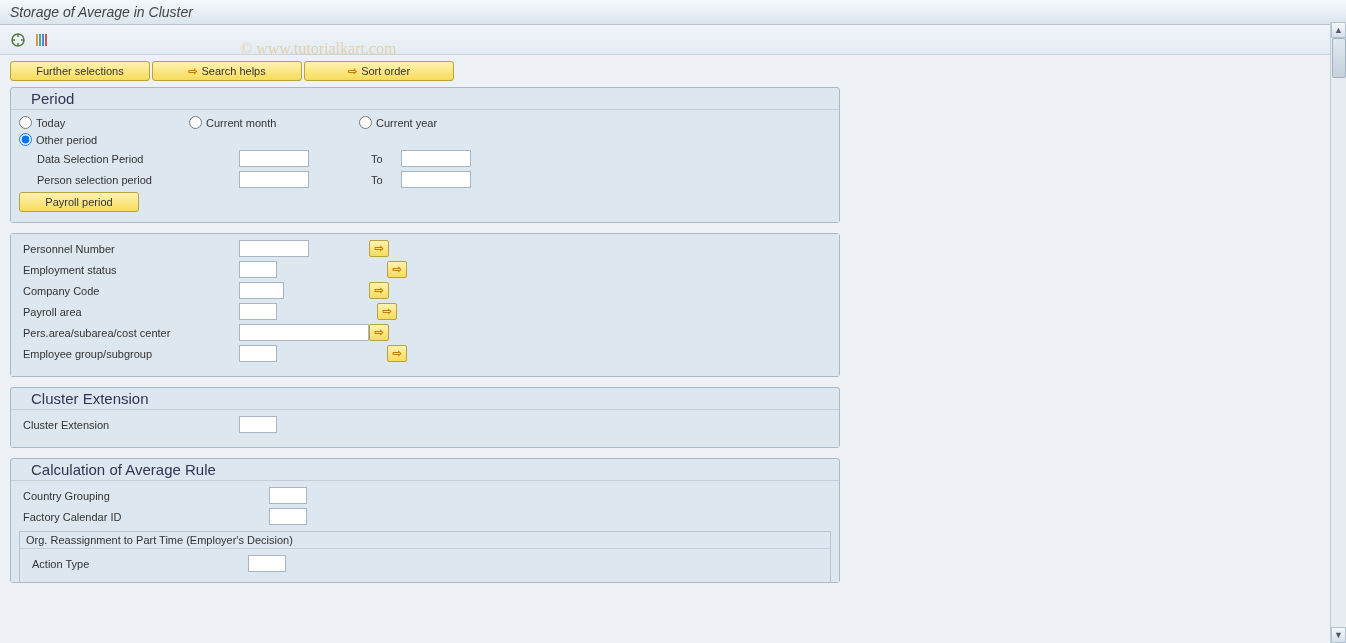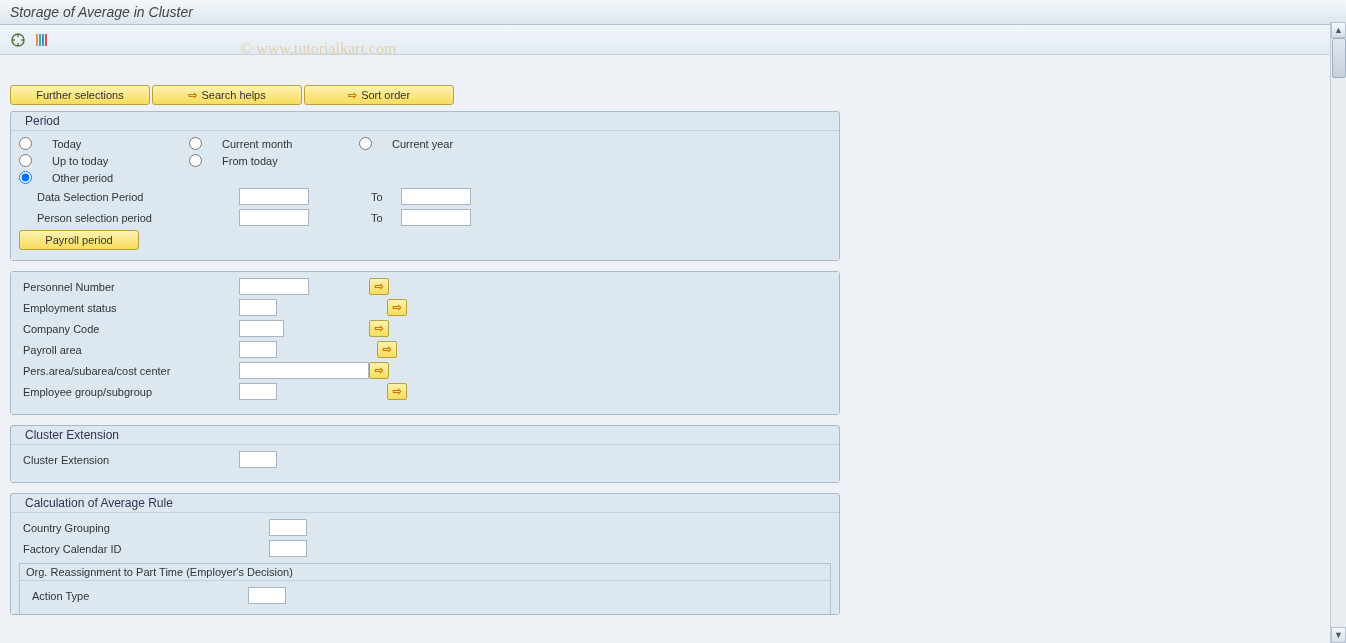--- a/index.html
+++ b/index.html
@@ -51,21 +51,20 @@
       border: 1px solid #b8a23e;
       border-radius: 3px;
       padding: 2px 8px;
       height: 20px;
       font-size: 11px;
       cursor: pointer;
       display: flex;
       align-items: center;
       justify-content: center;
       color: #333;
-      margin-top: 24px;
     }
     .yellow-btn .arrow {
       color: #c97a00;
       font-weight: bold;
       margin-right: 4px;
     }
     .yellow-small {
       background: linear-gradient(to bottom, #fff2b3, #f7dc5a);
       border: 1px solid #b8a23e;
       border-radius: 2px;
@@ -79,38 +78,38 @@
       font-weight: bold;
     }
     .group {
       background: #dde7ef;
       border: 1px solid #aab9c6;
       border-radius: 3px;
       margin-bottom: 10px;
       width: 830px;
     }
     .group-title {
-      padding: 2px 14px;
-      font-size: 12px;
+      padding: 2px 20px;
+      font-size: 15px;
       color: #335;
       border-bottom: 1px solid #c3cfda;
     }
     .group-body {
       padding: 6px 8px 10px 8px;
       background: #dde7ef;
     }
     .radio-row {
       display: flex;
       gap: 0px;
       margin-bottom: 4px;
     }
     .radio-item {
       display: flex;
       align-items: center;
-      gap: 20px;
+      gap: 4px;
       width: 170px;
     }
     .radio-item input[type=radio] { margin: 0; }
     .form-row {
       display: flex;
       align-items: center;
       margin-bottom: 4px;
     }
     .form-label {
       width: 220px;
@@ -224,30 +223,20 @@
             <input type="radio" name="period" style="">
             <span>Current month</span>
           </label>
         <label class="radio-item">
             <input type="radio" name="period" style="">
             <span>Current year</span>
           </label>
       </div>
       <div class="radio-row">
         <label class="radio-item">
-            <input type="radio" name="period" style="">
-            <span>Up to today</span>
-          </label>
-        <label class="radio-item">
-            <input type="radio" name="period" style="">
-            <span>From today</span>
-          </label>
-      </div>
-      <div class="radio-row">
-        <label class="radio-item">
             <input type="radio" name="period" checked="" style="">
             <span>Other period</span>
           </label>
       </div>
       <div class="form-row">
         <span class="form-label indent">Data Selection Period</span>
         <input class="text w70" style="">
         <span class="to-label">To</span>
         <input class="text w70" style="">
       </div>

